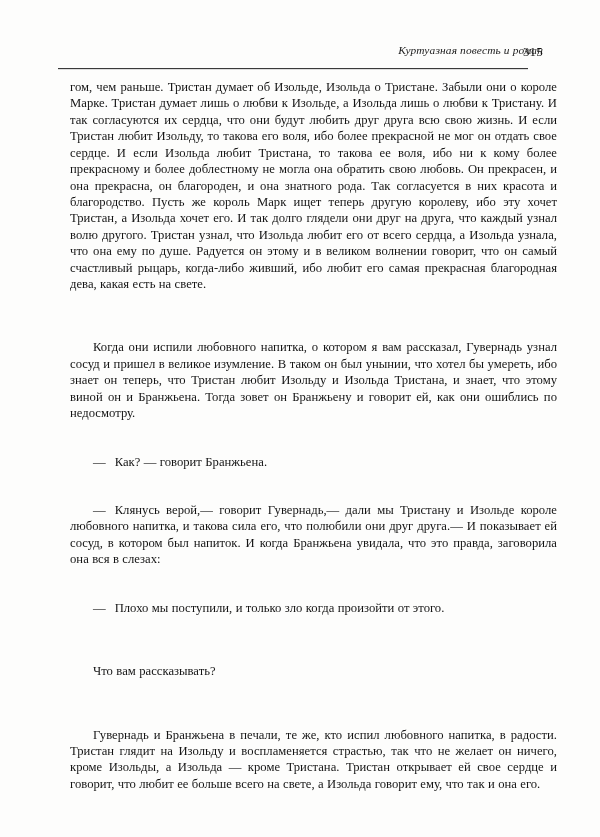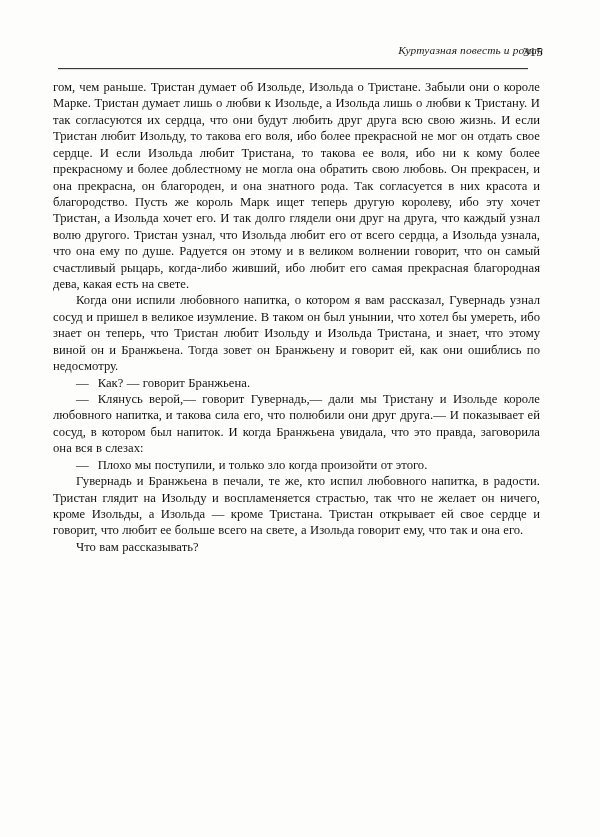--- a/index.html
+++ b/index.html
@@ -61,43 +61,45 @@
     top: 1px;
     width: 100%;
     height: 1px;
     background: #9a9a9a;
     opacity: 0.35;
   }
 
   
   .textblock {
     position: absolute;
-    left: 53px;
+    left: 70px;
     top: 79px;
     width: 487px;
   }
   .para {
     margin: 0;
     font-size: 12.65px;
     line-height: 16.42px;
     text-align: justify;
     text-align-last: left;
     letter-spacing: 0.02px;
     word-spacing: 0.2px;
     color: #151515;
   }
   .para.indent {
     text-indent: 23px;
+    margin-top: 47px;
   }
   .para.noindent {
     text-indent: 0;
   }
   
   .para.dialogue {
     text-indent: 23px;
+    margin-top: 32px;
   }
   .dash {
     letter-spacing: 0;
   }
   .dash-gap {
     display: inline-block;
     width: 9px;
   }
   
   .para.tail {
@@ -122,21 +124,21 @@
 
     <p class="para indent">Когда они испили любовного напитка, о котором я вам рассказал, Гувернадь узнал сосуд и пришел в великое изумление. В таком он был унынии, что хотел бы умереть, ибо знает он теперь, что Тристан любит Изольду и Изольда Тристана, и знает, что этому виной он и Бранжьена. Тогда зовет он Бранжьену и говорит ей, как они ошиблись по недосмотру.</p>
 
     <p class="para dialogue"><span class="dash">—</span><span class="dash-gap"></span><span>Как? — говорит Бранжьена.</span></p>
 
     <p class="para dialogue"><span class="dash">—</span><span class="dash-gap"></span><span>Клянусь верой,— говорит Гувернадь,— дали мы Тристану и Изольде короле любовного напитка, и такова сила его, что полюбили они друг друга.— И показывает ей сосуд, в котором был напиток. И когда Бранжьена увидала, что это правда, заговорила она вся в слезах:</span></p>
 
     <p class="para dialogue"><span class="dash">—</span><span class="dash-gap"></span><span>Плохо мы поступили, и только зло когда произойти от этого.</span></p>
 
 
+    <p class="para indent">Что вам рассказывать?</p>
+
     <p class="para indent">Гувернадь и Бранжьена в печали, те же, кто испил любовного напитка, в радости. Тристан глядит на Изольду и воспламеняется страстью, так что не желает он ничего, кроме Изольды, а Изольда — кроме Тристана. Тристан открывает ей свое сердце и говорит, что любит ее больше всего на свете, а Изольда говорит ему, что так и она его.</p>
-
-    <p class="para indent">Что вам рассказывать?</p>
 
 
 
   </div>
 
 </div>
 
 </body></html>

